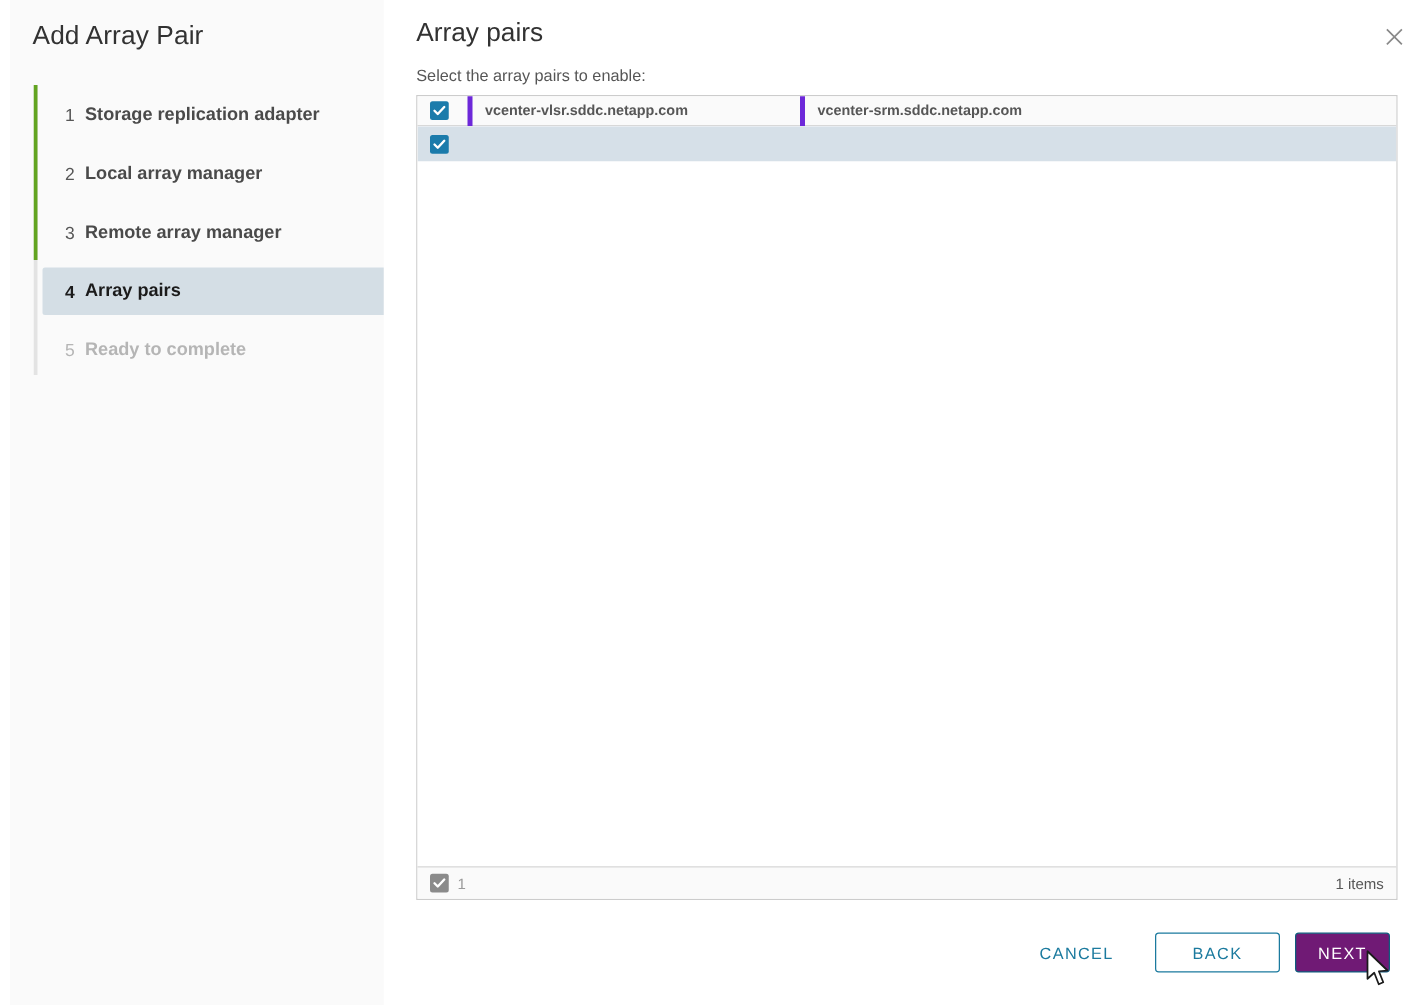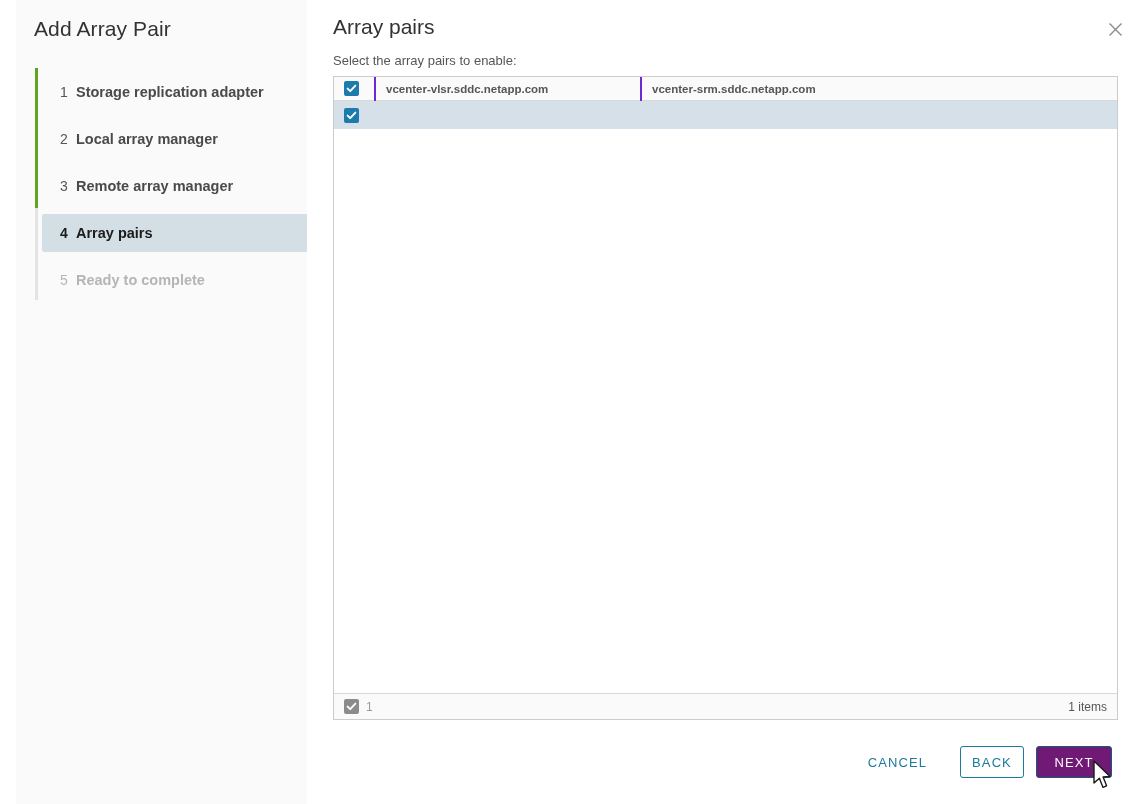--- a/index.html
+++ b/index.html
@@ -13,21 +13,21 @@
 
   #app {
     position: relative;
     width: 1138px; height: 804px;
     background: #ffffff;
   }
 
   
   .sidebar {
     position: absolute;
-    left: 16px; top: 0;
+    left: 8px; top: 0;
     width: 306px; height: 804px;
     background: #fafafa;
     border-right: 1px solid #dcdcdc;
   }
   .wizard-title {
     position: absolute;
     left: 18px; top: 17px;
     font-size: 21px;
     font-weight: 400;
     color: #323232;
@@ -150,21 +150,21 @@
     font-size: 11.5px;
     font-weight: 700;
     color: #565656;
     height: 24px;
     display: flex;
     align-items: center;
     padding-left: 10px;
     white-space: nowrap;
     overflow: hidden;
   }
-  .hcell.sep { border-left: 2px solid #6d28d9; }
+  .hcell.sep { border-left: 4px solid #6d28d9; }
   .col-check { width: 40px; flex: 0 0 40px; padding-left: 10px; }
   .col-a { width: 266px; flex: 0 0 266px; }
   .col-b { width: 294px; flex: 0 0 294px; }
   .col-c { width: 183px; flex: 0 0 183px; }
 
   .grid-body {
     flex: 1 1 auto;
     overflow: hidden;
     background: #ffffff;
   }
@@ -246,21 +246,21 @@
     background: transparent;
     border: 1px solid transparent;
     color: #1b7a9e;
     padding: 0 16px;
     margin-right: 16px;
   }
   .btn-outline {
     background: #ffffff;
     border: 1px solid #1b7a9e;
     color: #1b7a9e;
-    width: 64px;
+    width: 100px;
     margin-right: 12px;
   }
   .btn-solid {
     background: #701a75;
     border: 1px solid #0f5c7d;
     color: #ffffff;
     width: 76px;
   }
 
   .cursor {

